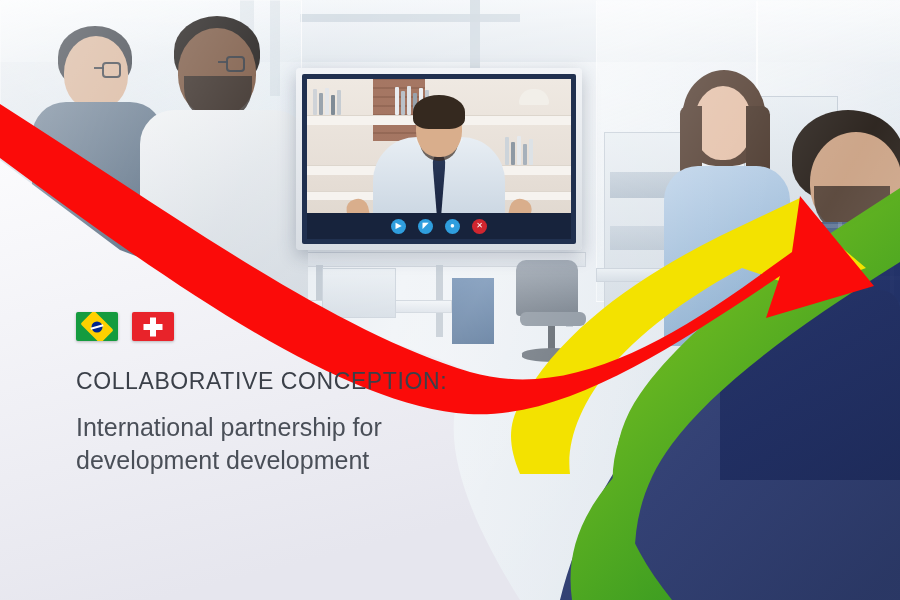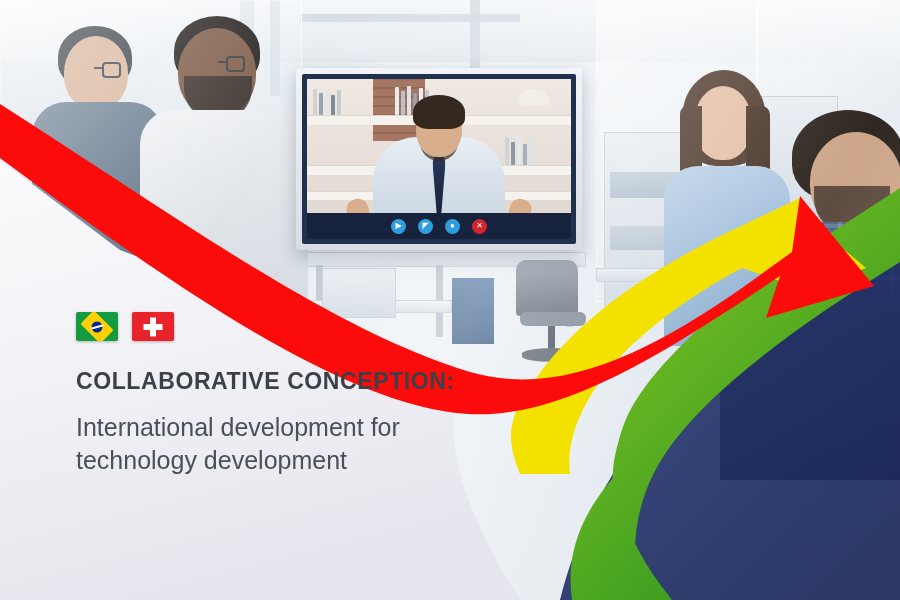--- a/index.html
+++ b/index.html
@@ -135,21 +135,21 @@
   .flag-br{background:#159b3f;}
   .flag-br .rhomb{position:absolute;left:50%;top:50%;width:28px;height:19px;transform:translate(-50%,-50%) rotate(45deg);
     background:#ffd000;border-radius:2px;}
   .flag-br .globe{position:absolute;left:50%;top:50%;width:11px;height:11px;transform:translate(-50%,-50%);
     background:#00268f;border-radius:50%;}
   .flag-br .band{position:absolute;left:50%;top:50%;width:13px;height:2px;transform:translate(-50%,-50%) rotate(-16deg);
     background:#fff;}
   .flag-ch{background:#e8232a;}
   .flag-ch .cv{position:absolute;left:50%;top:50%;width:6px;height:19px;transform:translate(-50%,-50%);background:#fff;}
   .flag-ch .ch{position:absolute;left:50%;top:50%;width:19px;height:6px;transform:translate(-50%,-50%);background:#fff;}
-  #headline{font-size:23px;font-weight:bold;letter-spacing:.6px;line-height:1.22;
+  #headline{font-size:23px;font-weight:normal;letter-spacing:.6px;line-height:1.22;
     color:#3b4049;margin:0 0 16px 0;text-transform:uppercase;}
   #subhead{font-size:25px;font-weight:300;line-height:1.33;color:#4a4f58;margin:0;}
 </style>
 </head>
 <body>
 
 <div id="stage">
 
   <div class="photo">
     <div class="photo-bg"></div>
@@ -339,16 +339,16 @@
         <span class="globe"></span>
         <span class="band"></span>
       </div>
       <div class="flag flag-ch">
         <span class="cv"></span>
         <span class="ch"></span>
       </div>
     </div>
 
     <h1 id="headline">COLLABORATIVE CONCEPTION:</h1>
-    <p id="subhead">International development for technology development</p>
+    <p id="subhead">International partnership for development development</p>
   </div>
 
 </div>
 
 </body></html>

